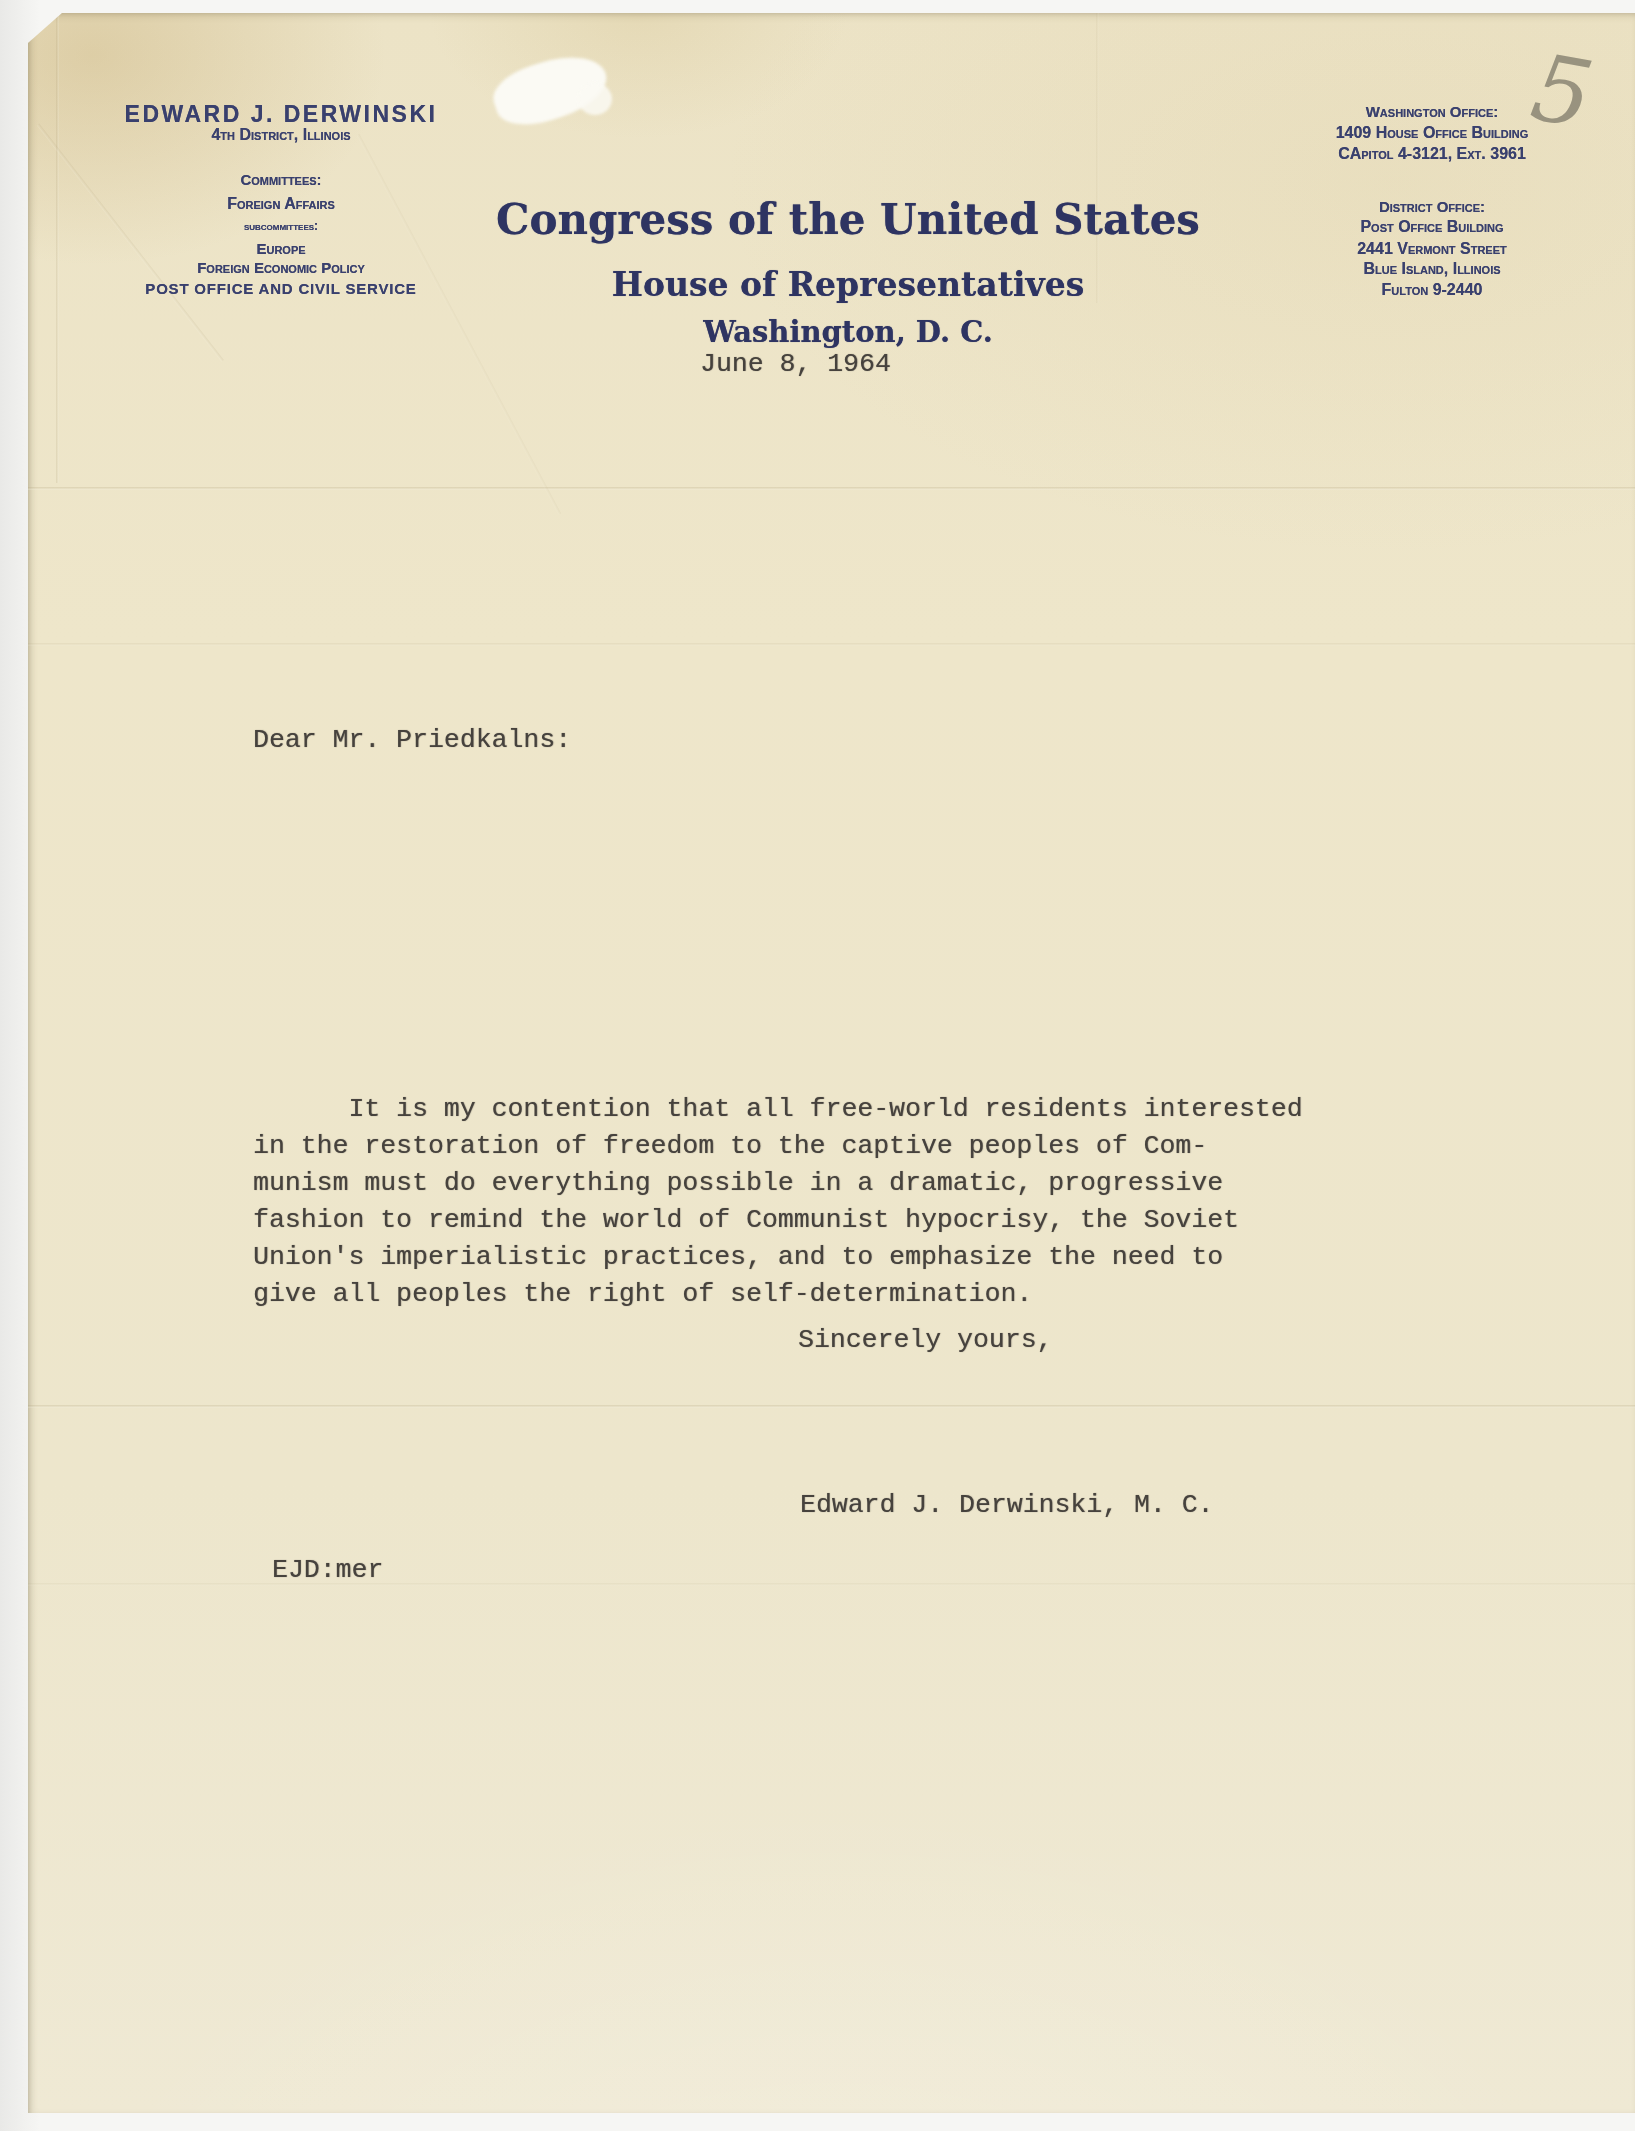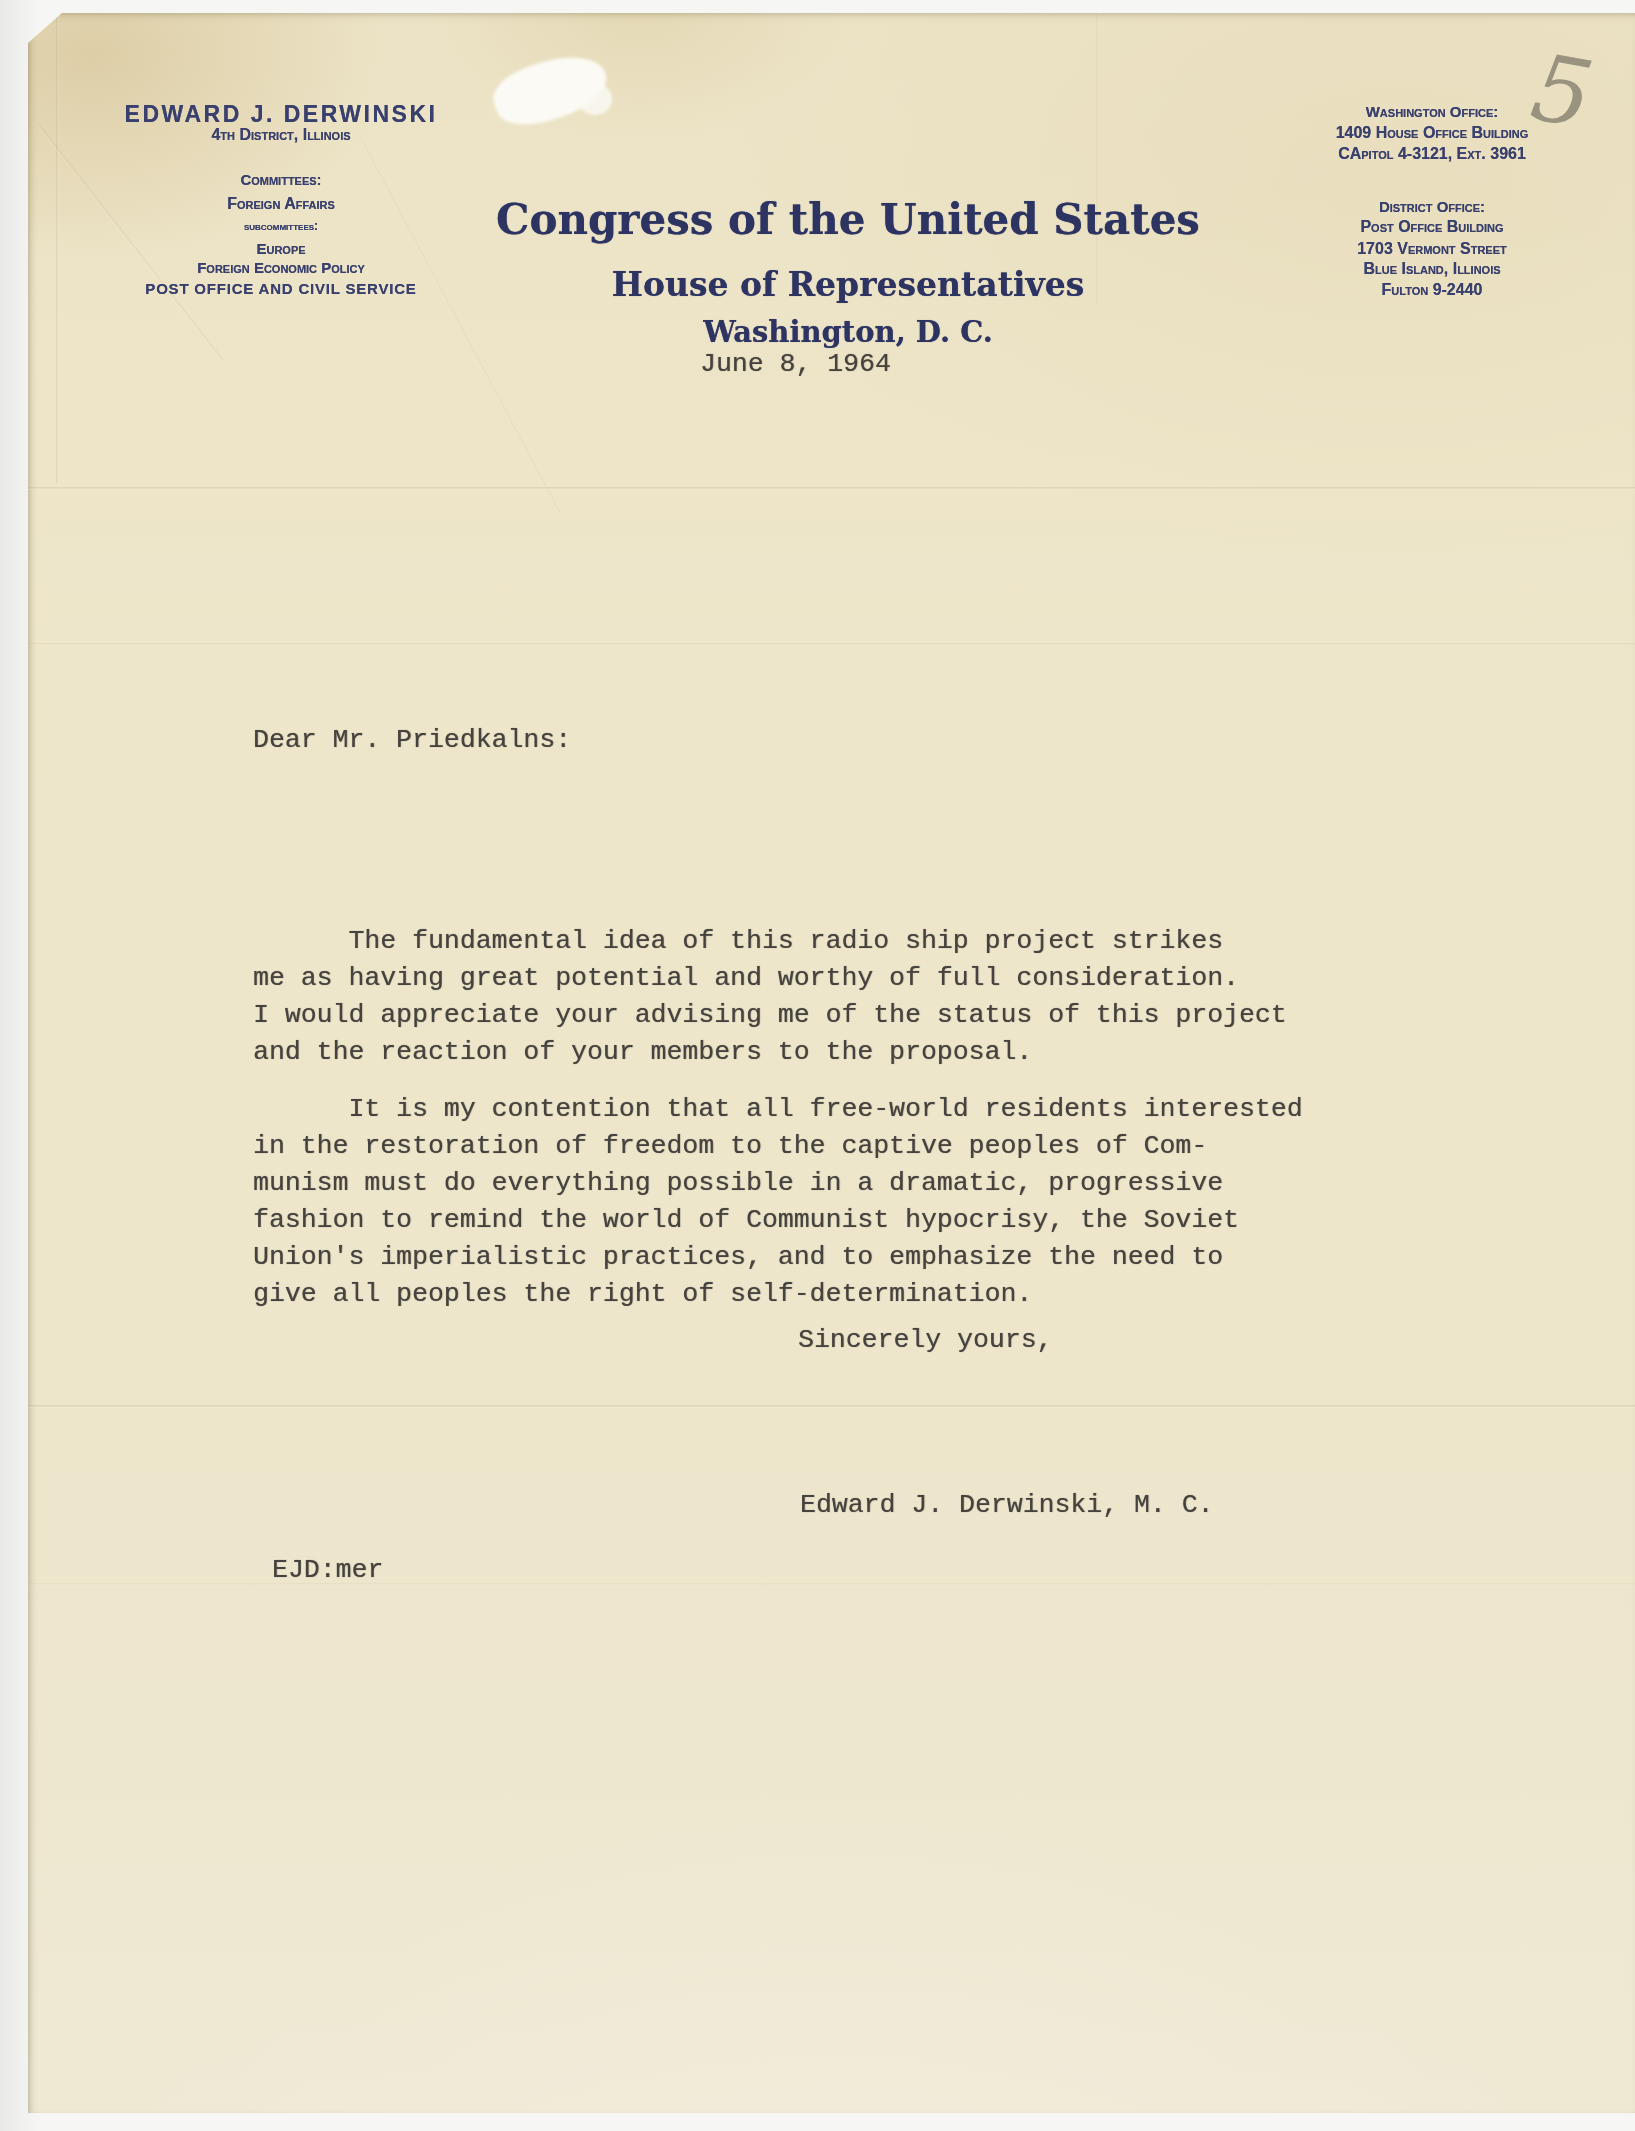--- a/index.html
+++ b/index.html
@@ -96,36 +96,32 @@
     <div class="gothic g2">House of Representatives</div>
     <div class="gothic g3">Washington, D. C.</div>
   </div>
 
   <div class="lh-right">
     <div class="ink r0">Washington Office:</div>
     <div class="ink r1">1409 House Office Building</div>
     <div class="ink r2">CApitol 4-3121, Ext. 3961</div>
     <div class="ink r3">District Office:</div>
     <div class="ink r4">Post Office Building</div>
-    <div class="ink r5">1703 Vermont Street</div>
+    <div class="ink r5">2441 Vermont Street</div>
     <div class="ink r6">Blue Island, Illinois</div>
     <div class="ink r7">Fulton 9-2440</div>
   </div>
 
   <div class="pencil">5</div>
 
   <div class="typed" style="left:672px;top:333px;">June 8, 1964</div>
 
 
   <div class="typed" style="left:225px;top:709px;text-align:right;">Dear Mr. Priedkalns:</div>
 
-  <div class="typed" style="left:225px;top:910px;">      The fundamental idea of this radio ship project strikes
-me as having great potential and worthy of full consideration.
-I would appreciate your advising me of the status of this project
-and the reaction of your members to the proposal.</div>
   <div class="typed" style="left:225px;top:1078px;">      It is my contention that all free-world residents interested
 in the restoration of freedom to the captive peoples of Com-
 munism must do everything possible in a dramatic, progressive
 fashion to remind the world of Communist hypocrisy, the Soviet
 Union's imperialistic practices, and to emphasize the need to
 give all peoples the right of self-determination.</div>
 
   <div class="typed" style="left:770px;top:1309px;">Sincerely yours,</div>
 
   <div class="typed" style="left:772px;top:1474px;">Edward J. Derwinski, M. C.</div>

